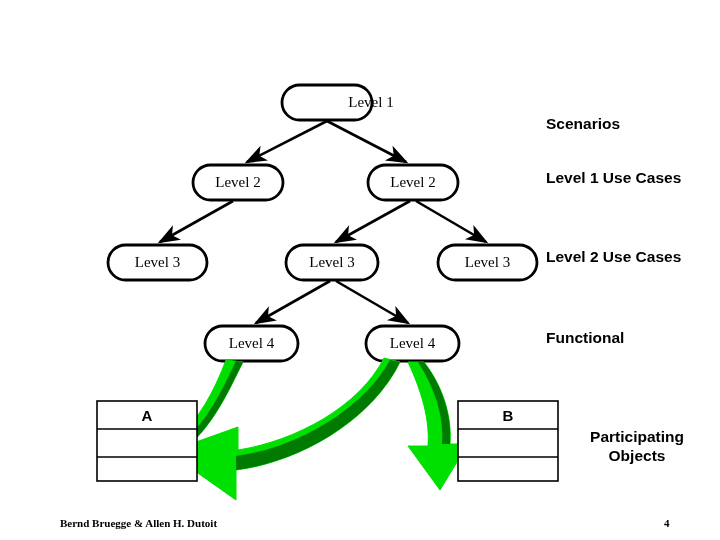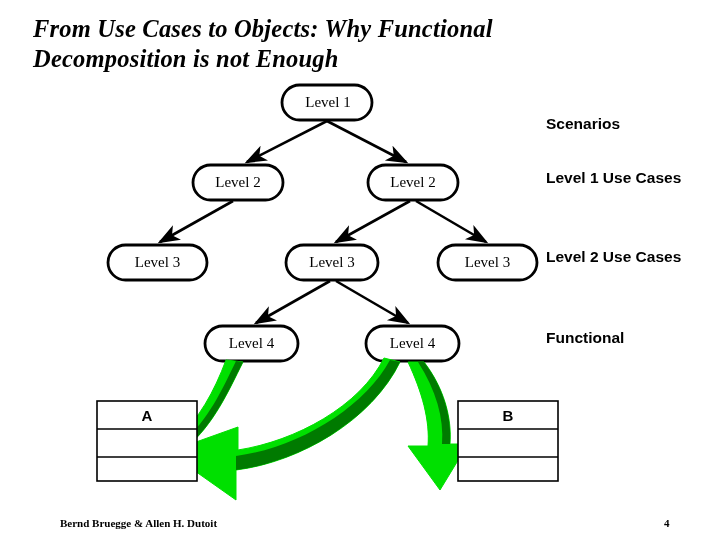--- a/index.html
+++ b/index.html
@@ -83,21 +83,20 @@
   }
   #footer-left  { left: 60px;  top: 517px; }
   #footer-mid   { left: 268px; top: 517px; }
   #footer-right { left: 664px; top: 517px; }
 </style>
 </head>
 <body>
 
 <div id="slide">
 
-  <div id="title">From Use Cases to Objects: Why Functional Decomposition is not Enough</div>
 
   <svg id="diagram" viewBox="0 0 720 540" xmlns="http://www.w3.org/2000/svg">
 
     <defs>
       <marker id="blk-arrow" markerWidth="9" markerHeight="9" refX="7.5" refY="3.2" orient="auto" markerUnits="strokeWidth">
         <path d="M0,0 L8.5,3.2 L0,6.4 L2.2,3.2 z" fill="#000000"></path>
       </marker>
     </defs>
 
     <g stroke="#000000" stroke-width="2.6" fill="none">
@@ -155,33 +154,35 @@
         <line x1="97" y1="457" x2="197" y2="457"></line>
       </g>
       <g>
         <rect x="458" y="401" width="100" height="80"></rect>
         <line x1="458" y1="429" x2="558" y2="429"></line>
         <line x1="458" y1="457" x2="558" y2="457"></line>
       </g>
     </g>
   </svg>
 
-  <div class="node-label" style="left:282px; top:94px; width:92px;">Level 1</div>
+  <div class="node-label" style="left:282px; top:94px; width:92px;padding-left:43px;">Level 1</div>
   <div class="node-label" style="left:193px; top:174px; width:90px;">Level 2</div>
   <div class="node-label" style="left:368px; top:174px; width:90px;">Level 2</div>
   <div class="node-label" style="left:108px; top:254px; width:99px;">Level 3</div>
   <div class="node-label" style="left:286px; top:254px; width:92px;">Level 3</div>
   <div class="node-label" style="left:438px; top:254px; width:99px;">Level 3</div>
   <div class="node-label" style="left:205px; top:335px; width:93px;">Level 4</div>
   <div class="node-label" style="left:366px; top:335px; width:93px;">Level 4</div>
 
   <div class="side-label" style="left:546px; top:91px;margin-top:23px;">Scenarios</div>
   <div class="side-label" style="left:546px; top:168px;">Level 1 Use Cases</div>
   <div class="side-label" style="left:546px; top:247px;">Level 2 Use Cases</div>
   <div class="side-label" style="left:546px; top:328px;">Functional</div>
+  <div class="side-label center" style="left:562px; top:427px; width:150px;">Participating
+Objects</div>
 
   <div class="class-title" style="left:97px; top:407px; width:100px;">A</div>
   <div class="class-title" style="left:458px; top:407px; width:100px;">B</div>
 
   <div class="footer-text" id="footer-left">Bernd Bruegge &amp; Allen H. Dutoit</div>
   <div class="footer-text" id="footer-right">4</div>
 
 </div>
 
 </body></html>

